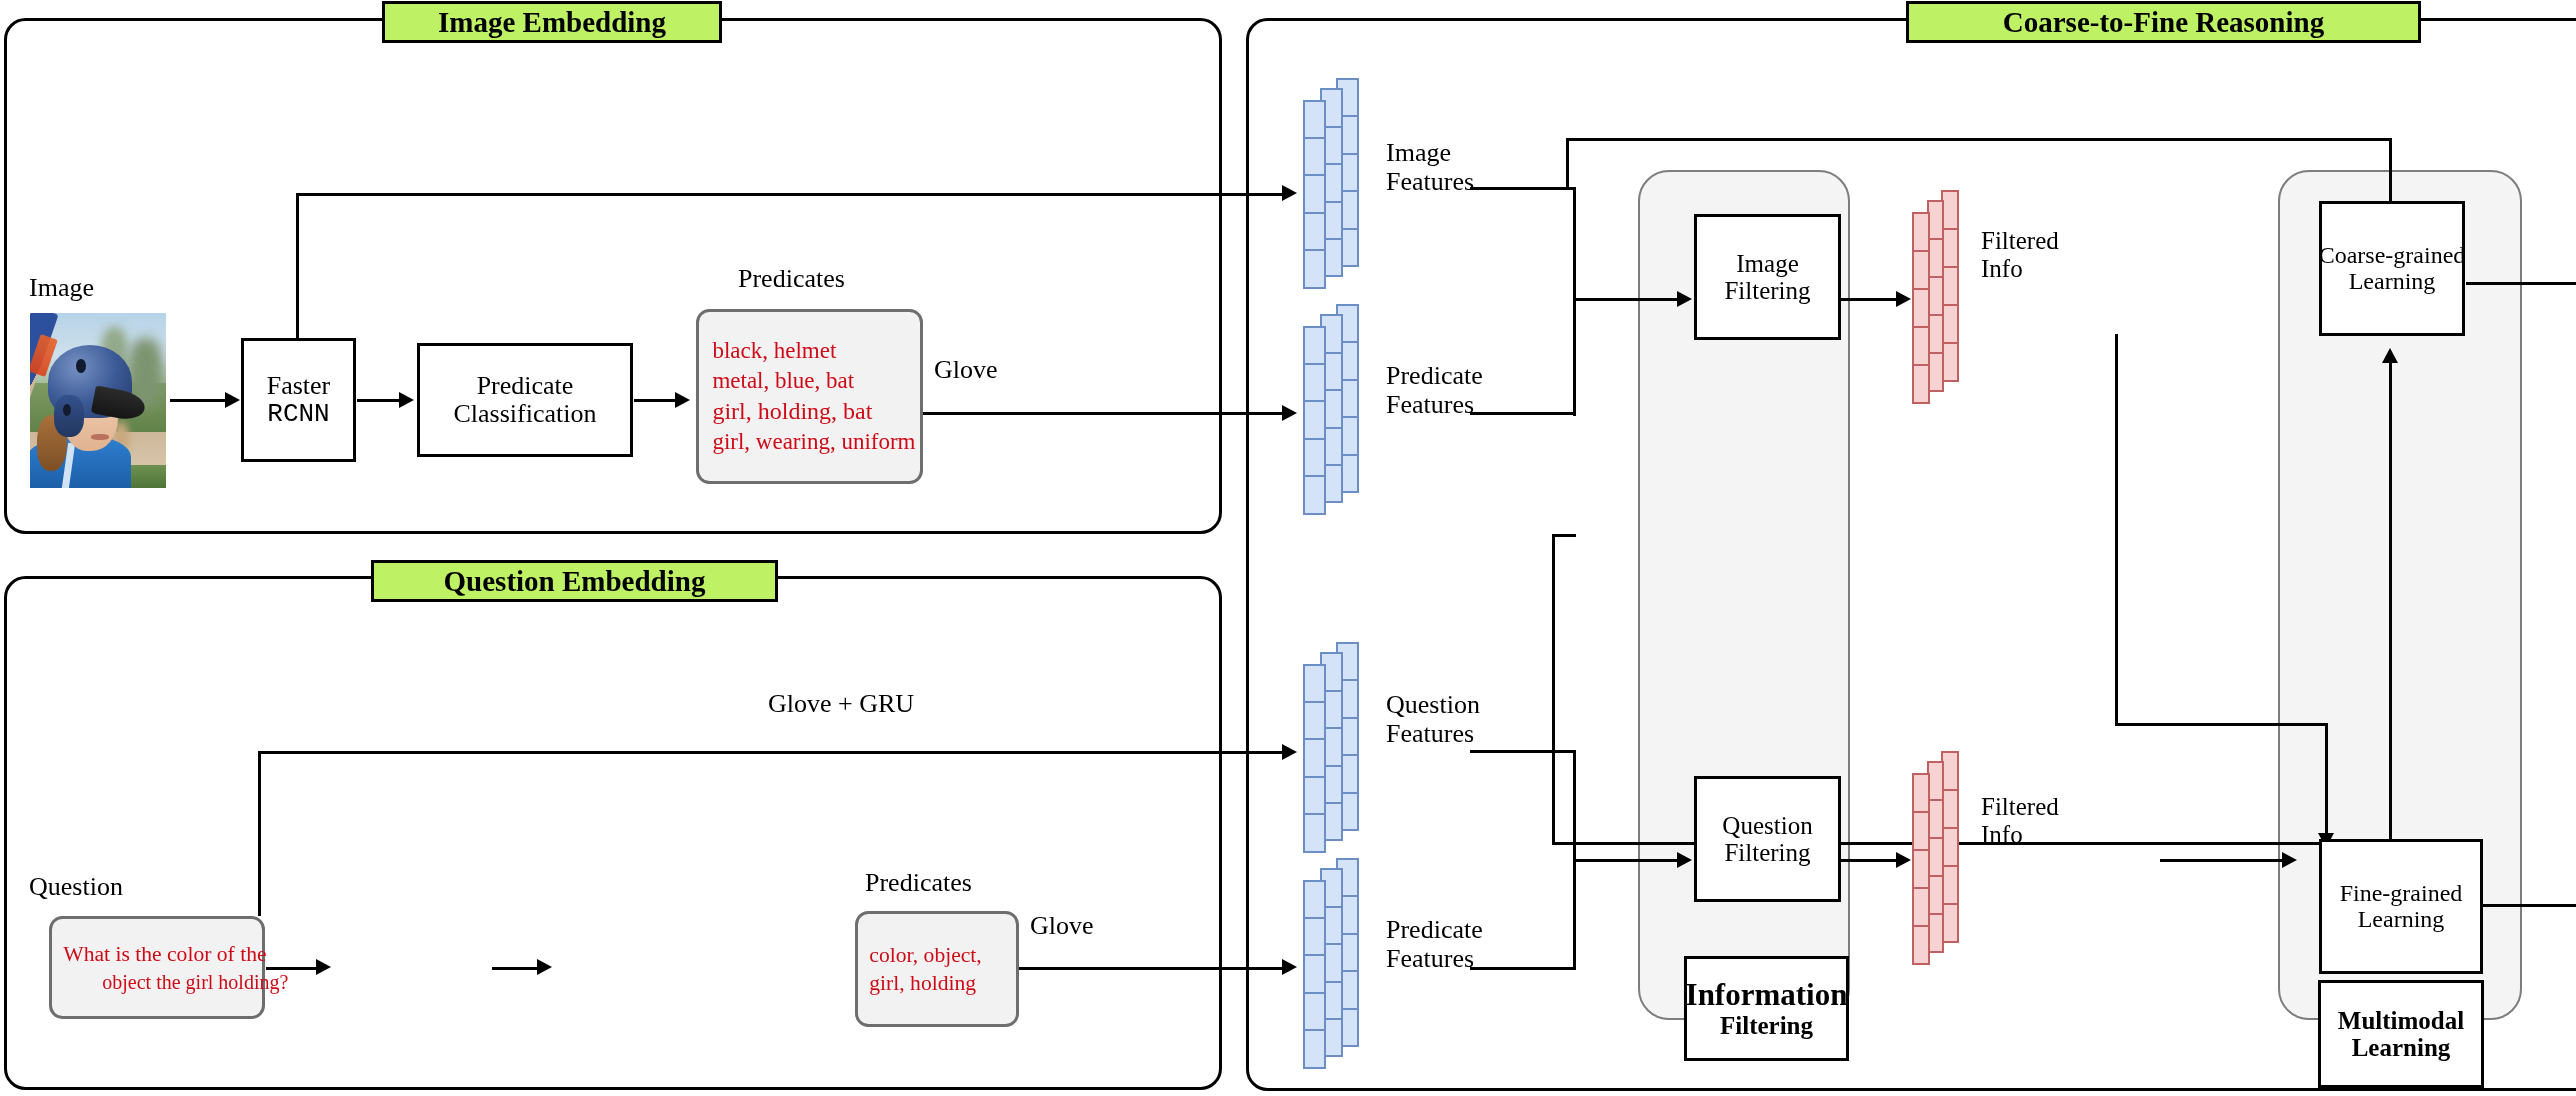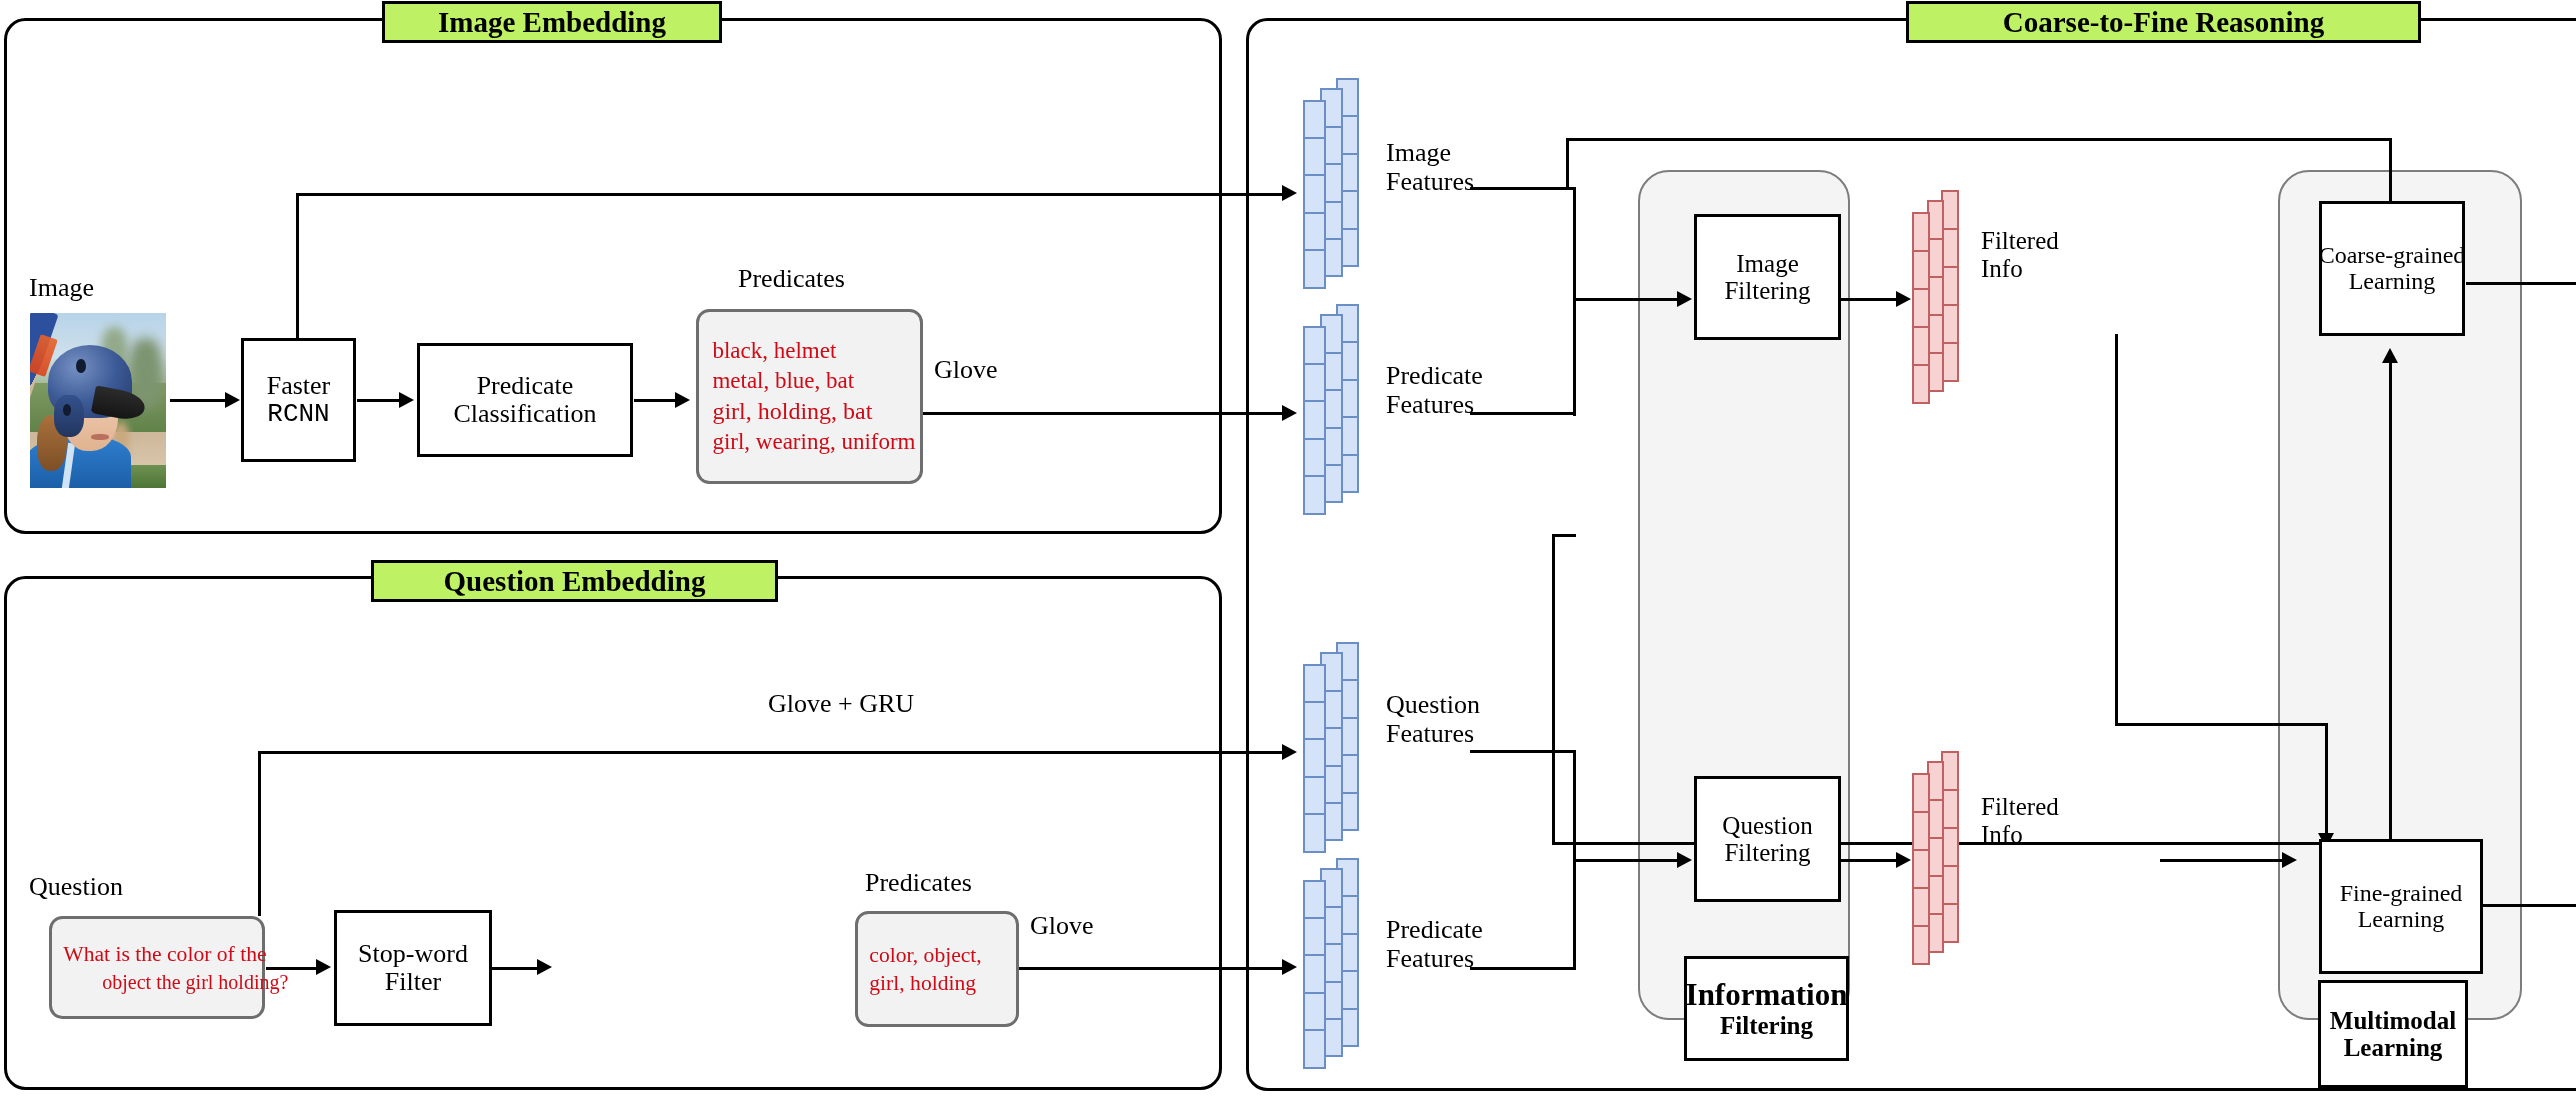--- a/index.html
+++ b/index.html
@@ -227,24 +227,20 @@
   <div class="rbox" style="left:49px;top:916px;width:216px;height:103px;align-items:flex-start;padding-left:11.3px;">
     <span style="font-size:21.6px;">What is the color of the</span>
     <span style="font-size:20px;margin-left:39px;">object the girl holding?</span>
   </div>
 
   <div class="h" style="left:266px;top:967px;width:54px;"></div>
   <div class="ar ar-r" style="left:316px;top:959px;"></div>
 
   <div class="pbox" style="left:551px;top:908px;width:0;height:0;border:none;"></div>
 
-  <div class="pbox" style="left:334px;top:910px;width:158px;height:116px;">
-    <span style="font-size:26px;">Stop-word</span>
-    <span style="font-size:26px;">Filter</span>
-  </div>
 
   <div class="h" style="left:492px;top:967px;width:48px;"></div>
   <div class="ar ar-r" style="left:537px;top:959px;"></div>
 
   <div class="lbl" style="left:865px;top:868px;font-size:26px;">Predicates</div>
 
   <div class="rbox" style="left:855px;top:911px;width:164px;height:116px;align-items:flex-start;padding-left:11.3px;">
     <span style="font-size:21.6px;">color, object,</span>
     <span style="font-size:21.6px;">girl, holding</span>
   </div>
@@ -425,21 +421,21 @@
   <div class="v" style="left:2389px;top:361px;height:481px;"></div>
   <div class="ar ar-u" style="left:2382px;top:348px;"></div>
   <div class="v" style="left:1552px;top:534px;height:308px;"></div>
   <div class="h" style="left:1552px;top:534px;width:24px;"></div>
 
   <div class="pbox" style="left:2319px;top:839px;width:164px;height:135px;">
     <span style="font-size:24px;">Fine-grained</span>
     <span style="font-size:24px;">Learning</span>
   </div>
 
-  <div class="pbox" style="left:2318px;top:980px;width:150px;height:108px;">
+  <div class="pbox" style="left:2318px;top:980px;width:166px;height:108px;">
     <span style="font-size:25px;font-weight:bold;">Multimodal</span>
     <span style="font-size:25px;font-weight:bold;">Learning</span>
   </div>
 
   <div class="h" style="left:2466px;top:282px;width:304px;"></div>
 
   <div class="h" style="left:2466px;top:904px;width:304px;"></div>
 
 </div>
 

